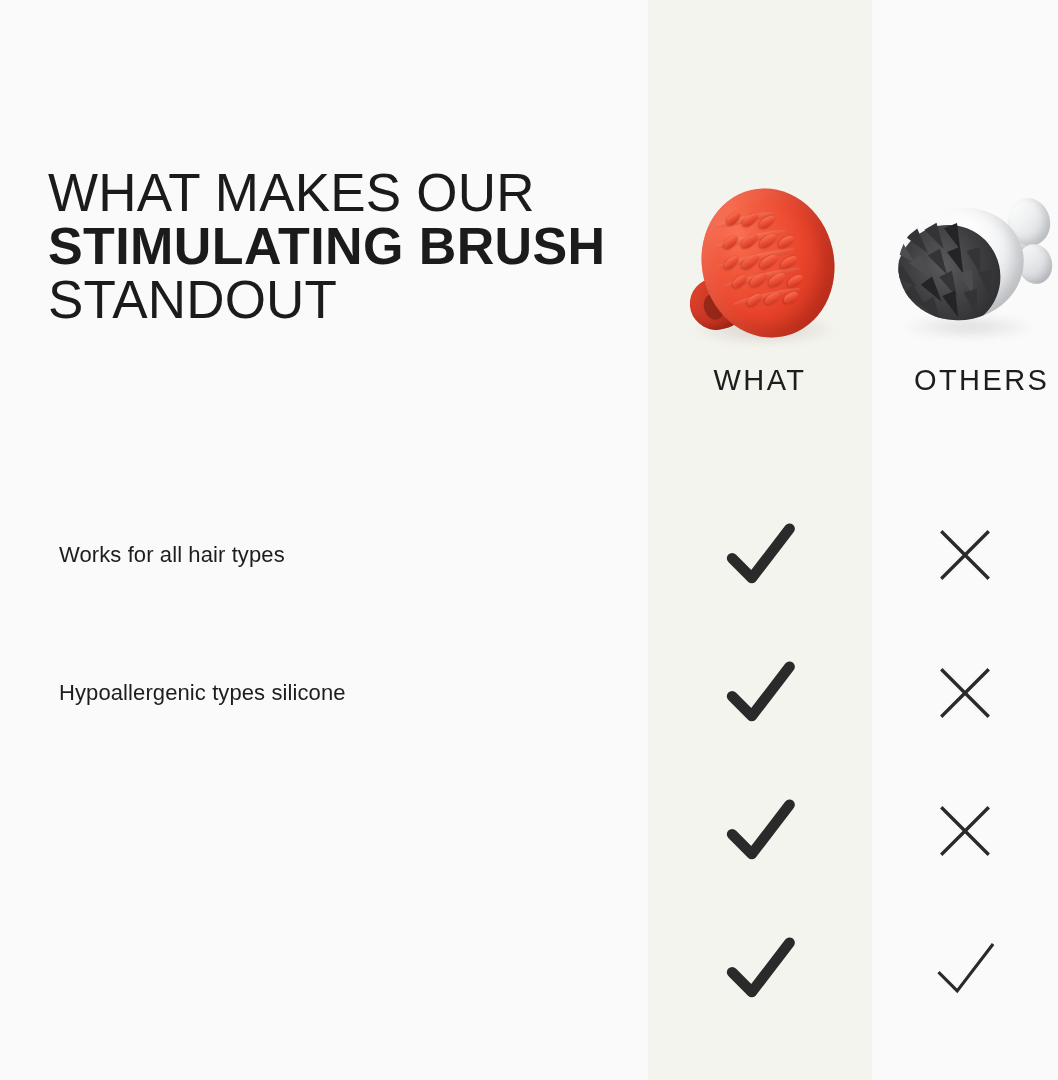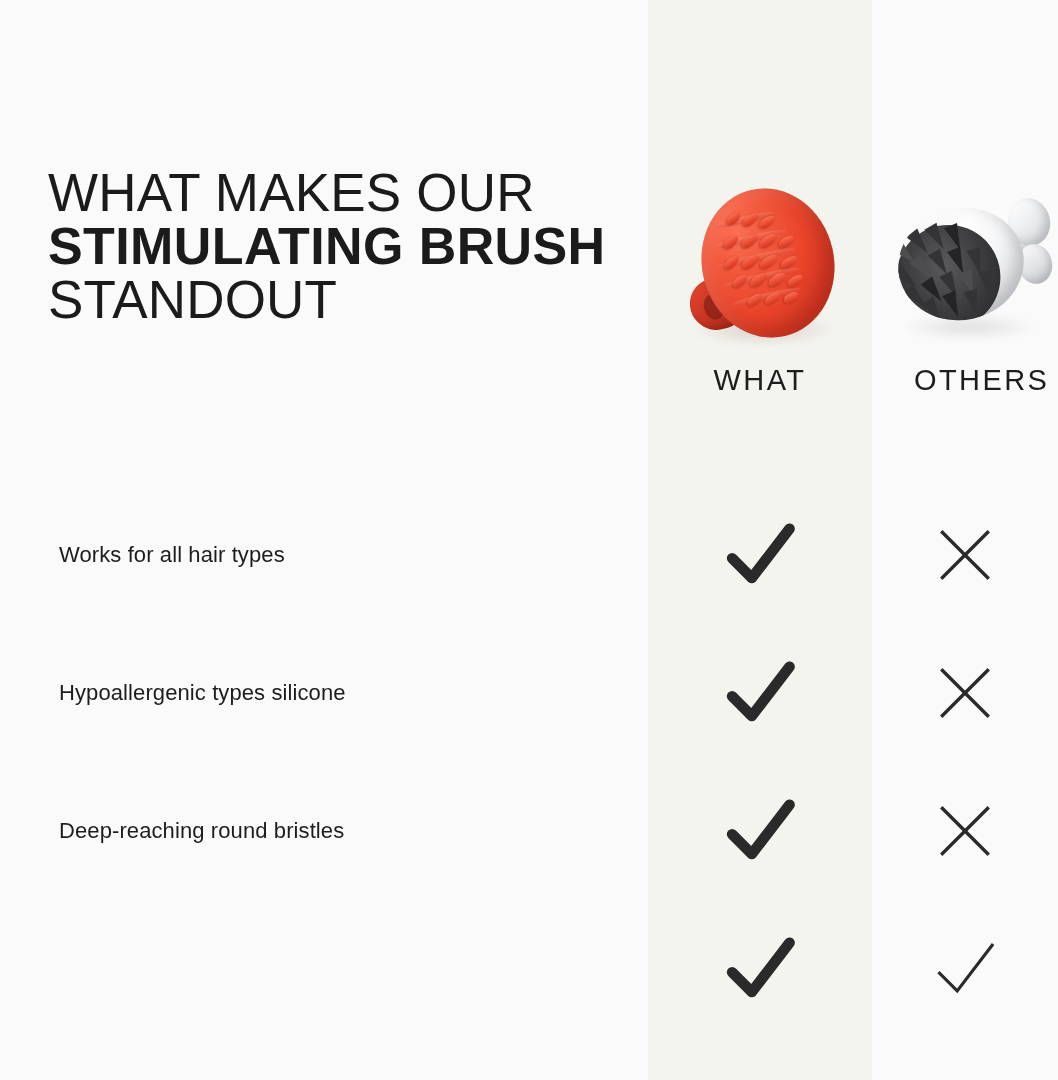--- a/index.html
+++ b/index.html
@@ -413,21 +413,20 @@
           </svg>
         </div>
         <div class="cell others">
           <svg class="mark" viewBox="0 0 100 100" width="66" height="66">
             <path d="M14 14 L86 86" fill="none" stroke="#2a2a2a" stroke-width="5" stroke-linecap="butt"></path>
             <path d="M86 14 L14 86" fill="none" stroke="#2a2a2a" stroke-width="5" stroke-linecap="butt"></path>
           </svg>
         </div>
       </div>
       <div class="row" style="top: 781px;">
-        <div class="feature">Deep-reaching round bristles</div>
         <div class="cell ours">
           <svg class="mark" viewBox="0 0 100 100" width="82" height="82">
             <path d="M16 54 L40 78 L86 18" fill="none" stroke="#2a2a2a" stroke-width="13" stroke-linecap="round" stroke-linejoin="round"></path>
           </svg>
         </div>
         <div class="cell others">
           <svg class="mark" viewBox="0 0 100 100" width="66" height="66">
             <path d="M14 14 L86 86" fill="none" stroke="#2a2a2a" stroke-width="5" stroke-linecap="butt"></path>
             <path d="M86 14 L14 86" fill="none" stroke="#2a2a2a" stroke-width="5" stroke-linecap="butt"></path>
           </svg>

